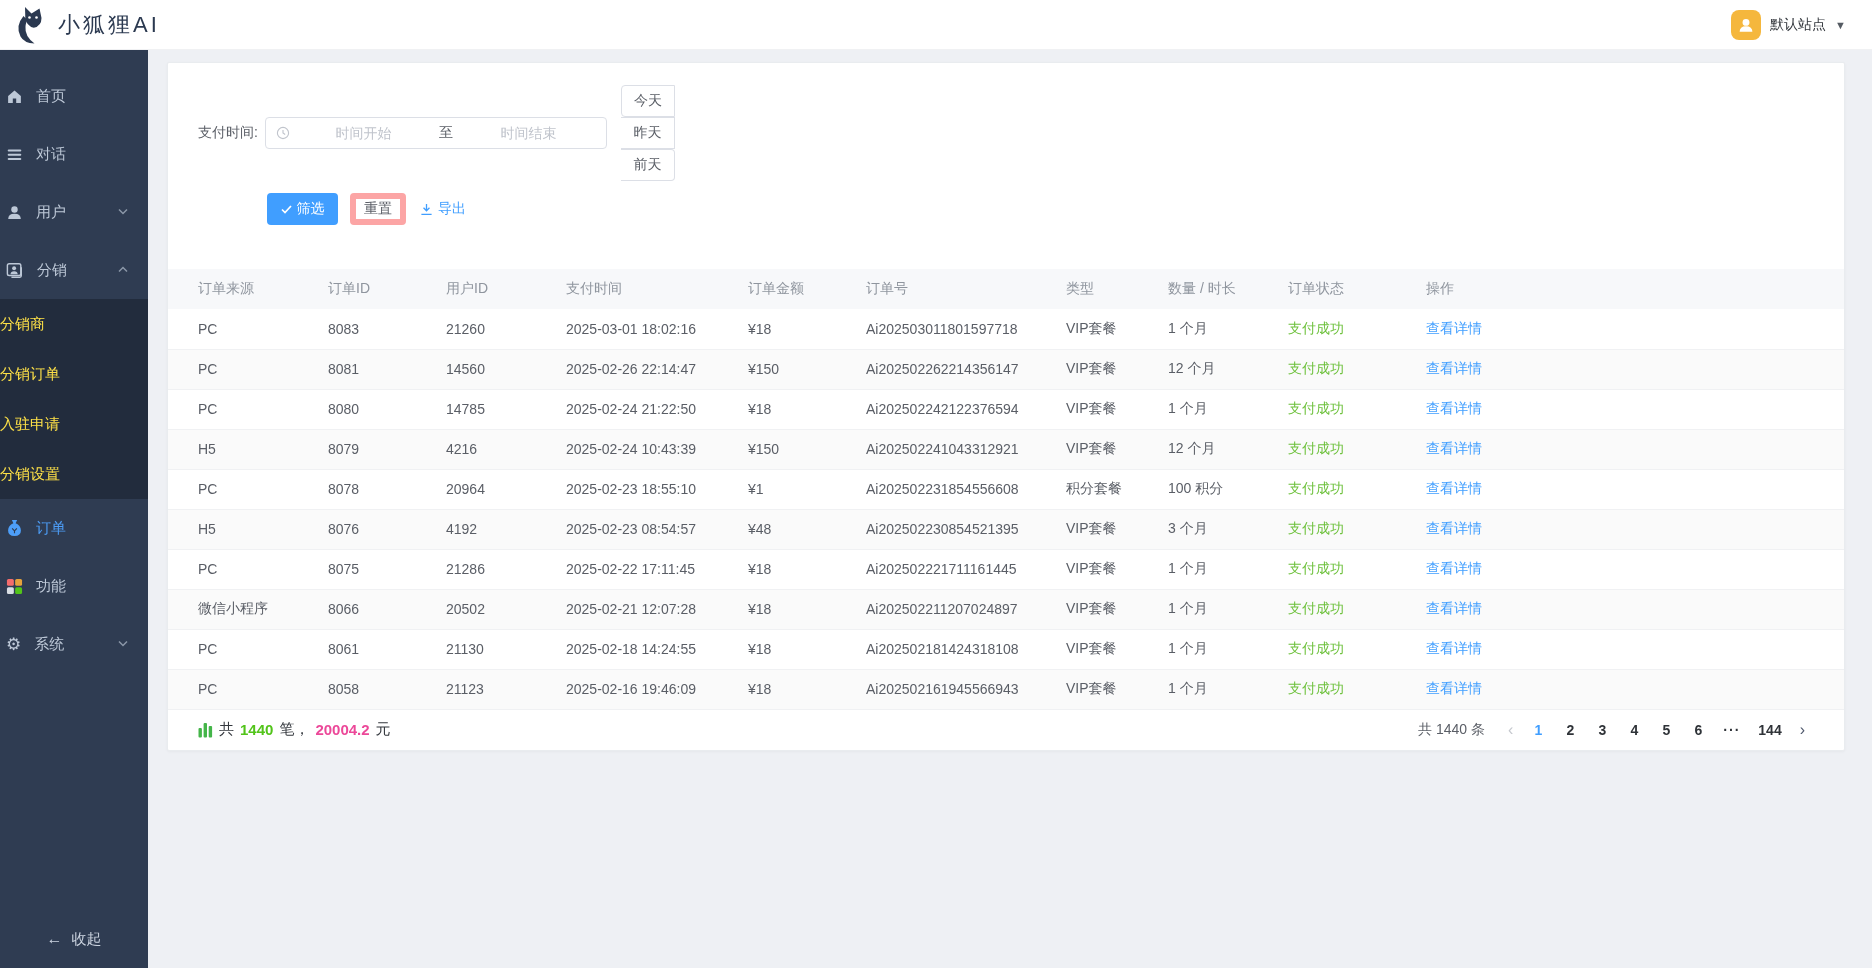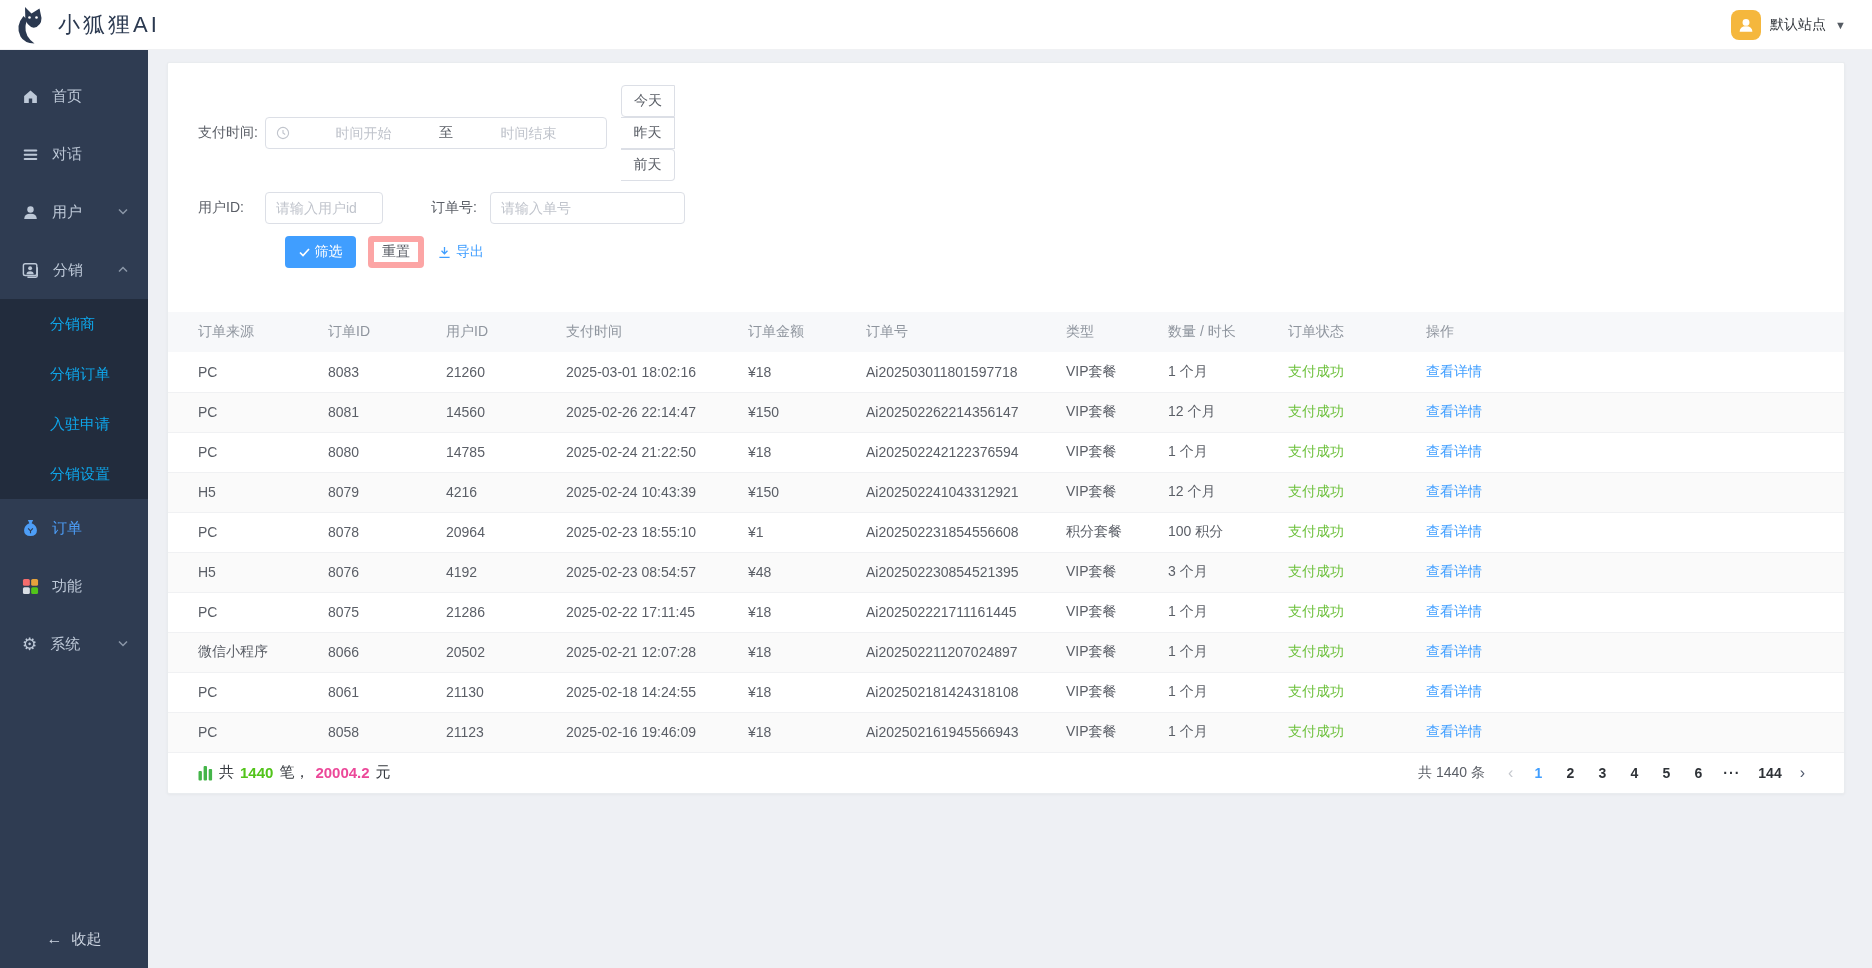--- a/index.html
+++ b/index.html
@@ -25,29 +25,29 @@
   .site-label { font-size:14px; color:#33373d; }
   .site-caret { font-size:11px; color:#555b63; }
   
   .sidebar {
     position:absolute; top:50px; left:0; bottom:0; width:148px;
     background:#2f3c52; color:#bdc8d7;
   }
   .menu { padding-top:17px; }
   .menu-item {
     height:58px; display:flex; align-items:center;
-    padding-left:22px; position:relative; font-size:15px; cursor:pointer;
+    padding-left:6px; position:relative; font-size:15px; cursor:pointer;
   }
   .menu-item .mi-label { margin-left:13px; }
   .menu-item .chevron { position:absolute; right:20px; top:50%; margin-top:-4px; }
   .menu-item.active { color:#4d9ef8; }
   .submenu { background:#222c3d; }
   .submenu-item {
-    height:50px; line-height:50px; padding-left:50px;
-    font-size:15px; color:#0ea5e9; cursor:pointer;
+    height:50px; line-height:50px; 
+    font-size:15px; color:#fde047; cursor:pointer;
   }
   .collapse-bar {
     position:absolute; bottom:8px; left:0; right:0; height:42px;
     display:flex; align-items:center; justify-content:center; gap:9px;
     font-size:15px; color:#ccd4e0; cursor:pointer;
   }
   .collapse-arrow { font-size:16px; }
   
   .main { position:absolute; left:148px; top:50px; right:0; bottom:0; background:#eef0f4; }
   .card {
@@ -78,21 +78,21 @@
   }
   .quick-btn:first-child { border-left:1px solid #dcdfe6; border-radius:4px 0 0 4px; }
   .quick-btn:last-child { border-radius:0 4px 4px 0; }
   .text-input {
     height:32px; border:1px solid #dcdfe6; border-radius:4px; padding:0 10px;
     font-size:14px; font-family:inherit; color:#5a5e66; outline:none;
   }
   .text-input::placeholder { color:#c0c4cc; }
   .in-user { width:118px; }
   .in-order { width:195px; }
-  .btn-row { margin-top:12px; margin-left:87px; display:flex; align-items:center; }
+  .btn-row { margin-top:12px; margin-left:69px; display:flex; align-items:center; }
   .btn-primary {
     height:32px; width:71px; background:#409eff; color:#fff; border:none;
     border-radius:4px; font-size:14px; cursor:pointer;
     display:flex; align-items:center; justify-content:center; gap:5px;
   }
   .btn-plain {
     height:32px; width:56px; background:#fff; color:#5a5e66;
     border:6px solid #fca5a5; border-radius:4px; font-size:14px; cursor:pointer;
     margin-left:12px;
   }
@@ -267,26 +267,20 @@
           </span>
           <input type="text" placeholder="时间开始" style="">
           <span class="range-sep">至</span>
           <input type="text" placeholder="时间结束" style="">
         </div>
         <div class="quick-group">
           <button class="quick-btn">今天</button>
           <button class="quick-btn">昨天</button>
           <button class="quick-btn">前天</button>
         </div>
-      </div>
-      <div class="filter-row">
-        <span class="flabel">用户ID:</span>
-        <input type="text" class="text-input in-user" placeholder="请输入用户id" style="">
-        <span class="flabel2">订单号:</span>
-        <input type="text" class="text-input in-order" placeholder="请输入单号" style="">
       </div>
       <div class="btn-row">
         <button class="btn-primary">
           <span>
             <svg width="11" height="9" viewBox="0 0 11 9">
                 <polyline points="1,4.5 4,7.5 10,1" fill="none" stroke="#fff" stroke-width="1.7"></polyline>
               </svg>
           </span>
           <span>筛选</span>
         </button>

